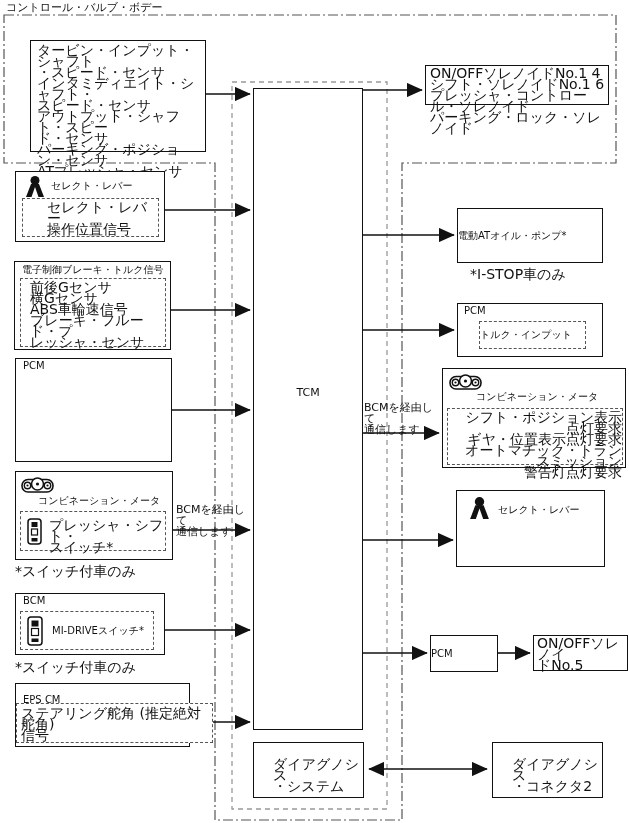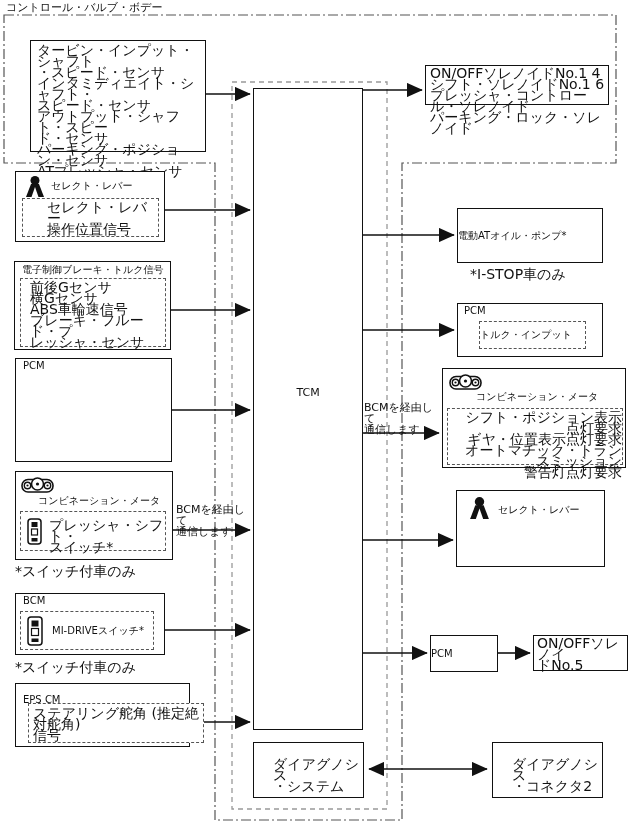--- a/index.html
+++ b/index.html
@@ -126,21 +126,21 @@
         <rect x="4.5" y="12.5" width="7" height="7" fill="#fff" stroke="#111" stroke-width="1.2"></rect>
         <rect x="4.5" y="22.5" width="7" height="3.5" fill="#111"></rect>
       </svg>
       <span class="abs t10" style="left:31px;top:13px;">MI-DRIVEスイッチ*</span>
     </div>
   </div>
   <div class="footnote" style="left:15px;top:659px;">*スイッチ付車のみ</div>
 
   <div class="box" style="left:15px;top:683px;width:175px;height:64px;">
     <span class="abs t10" style="left:7px;top:2px;margin-top:8px;">EPS CM</span>
-    <div class="inner" style="left:12px;top:19px;width:176px;height:40px;">
+    <div class="inner" style="left:0;top:19px;width:197px;height:40px;">
       <div class="lines" style="padding:4px 0 0 4px;">ステアリング舵角 (推定絶対舵角)
 信号</div>
     </div>
   </div>
 
   <div class="box" style="left:253px;top:88px;width:110px;height:642px;">
     <div class="abs t11" style="left:0;top:297px;width:100%;text-align:center;">TCM</div>
   </div>
 
   <div class="box" style="left:253px;top:742px;width:111px;height:56px;">

